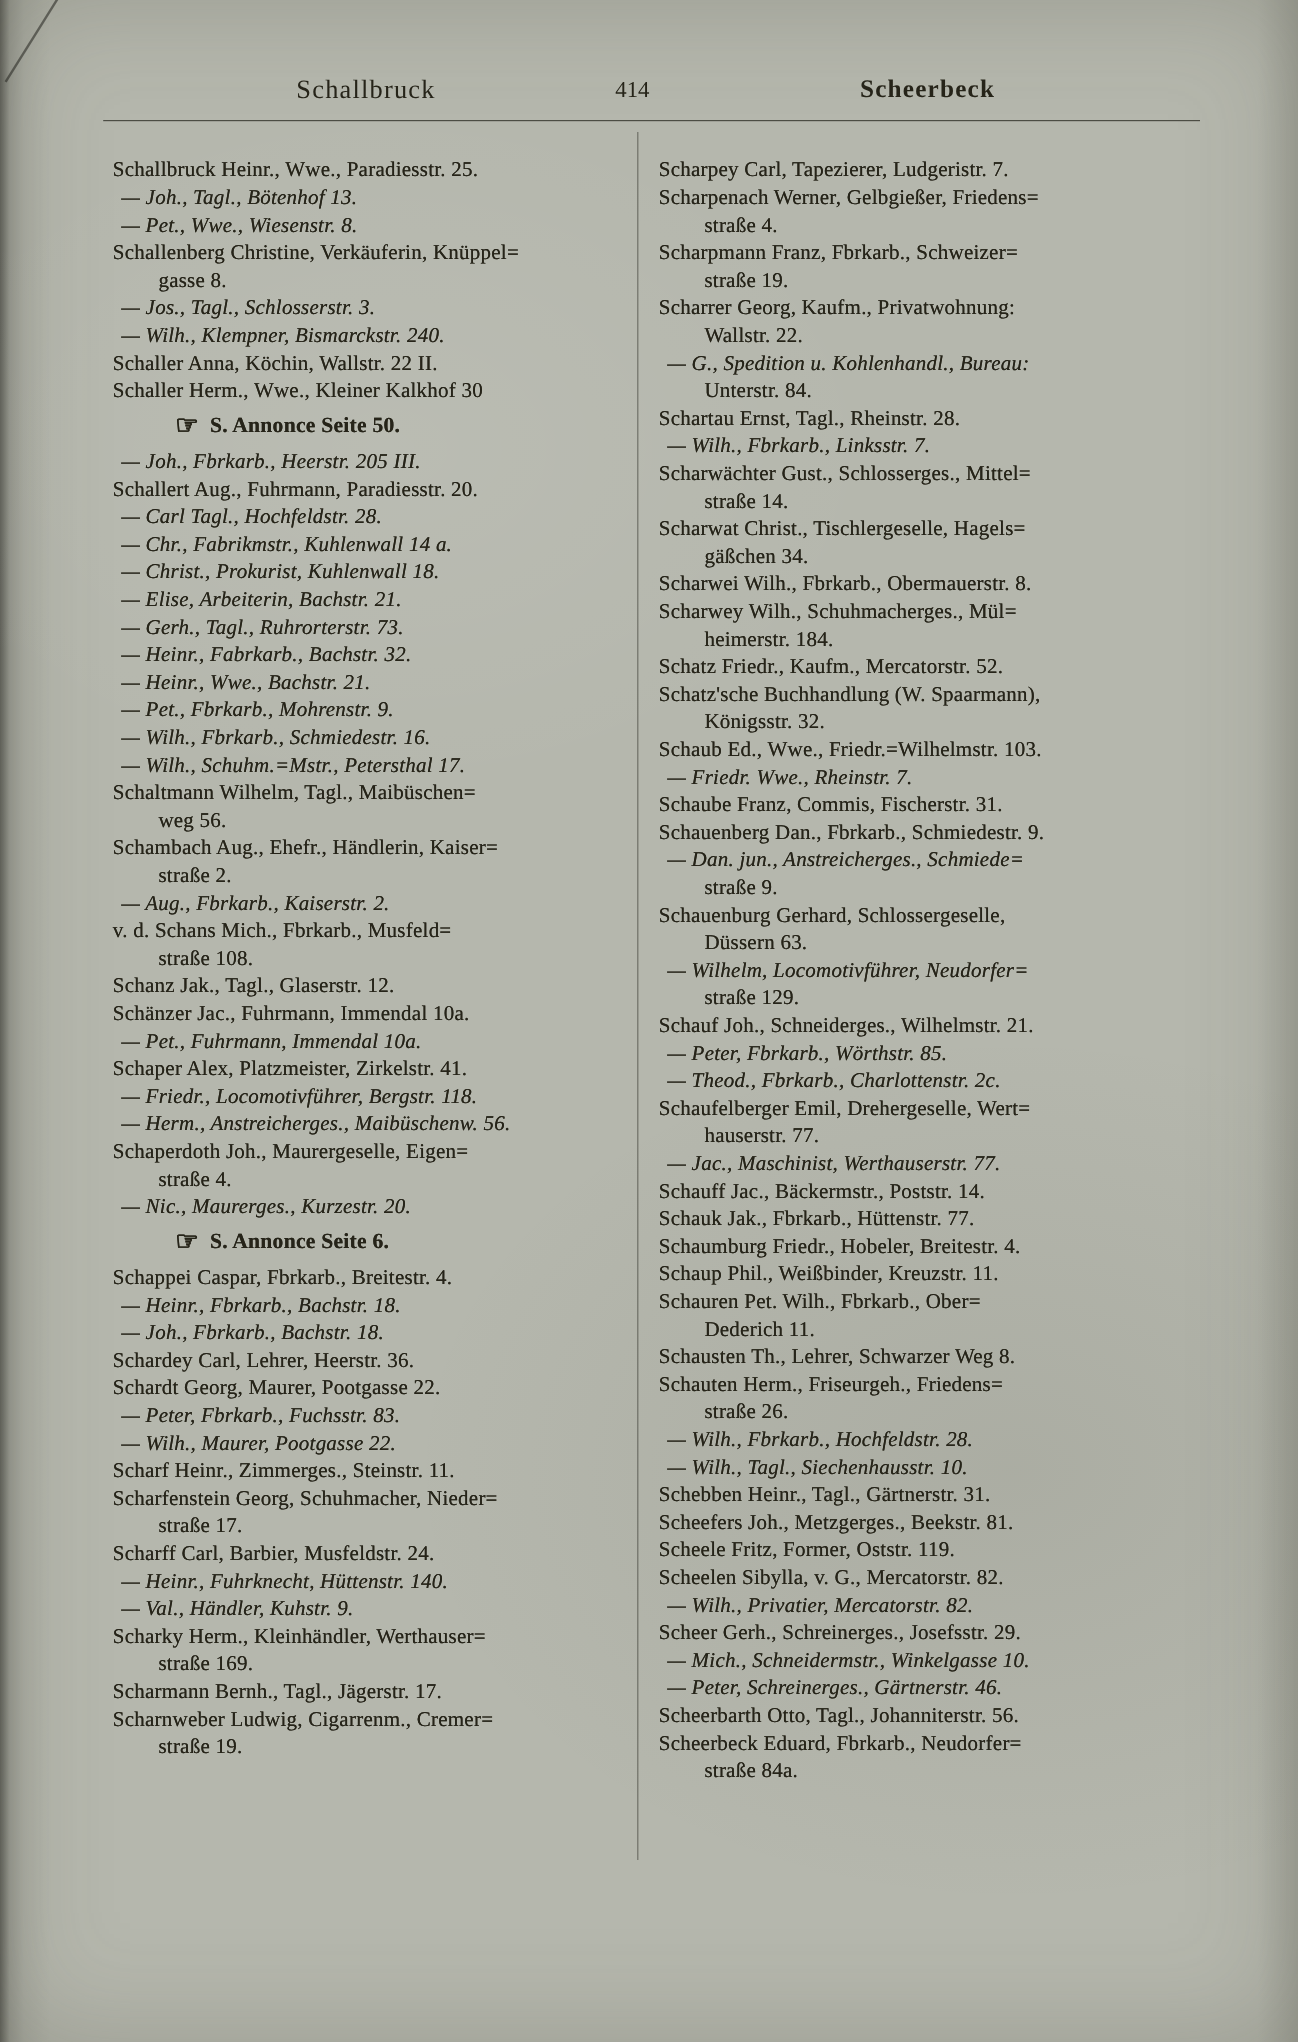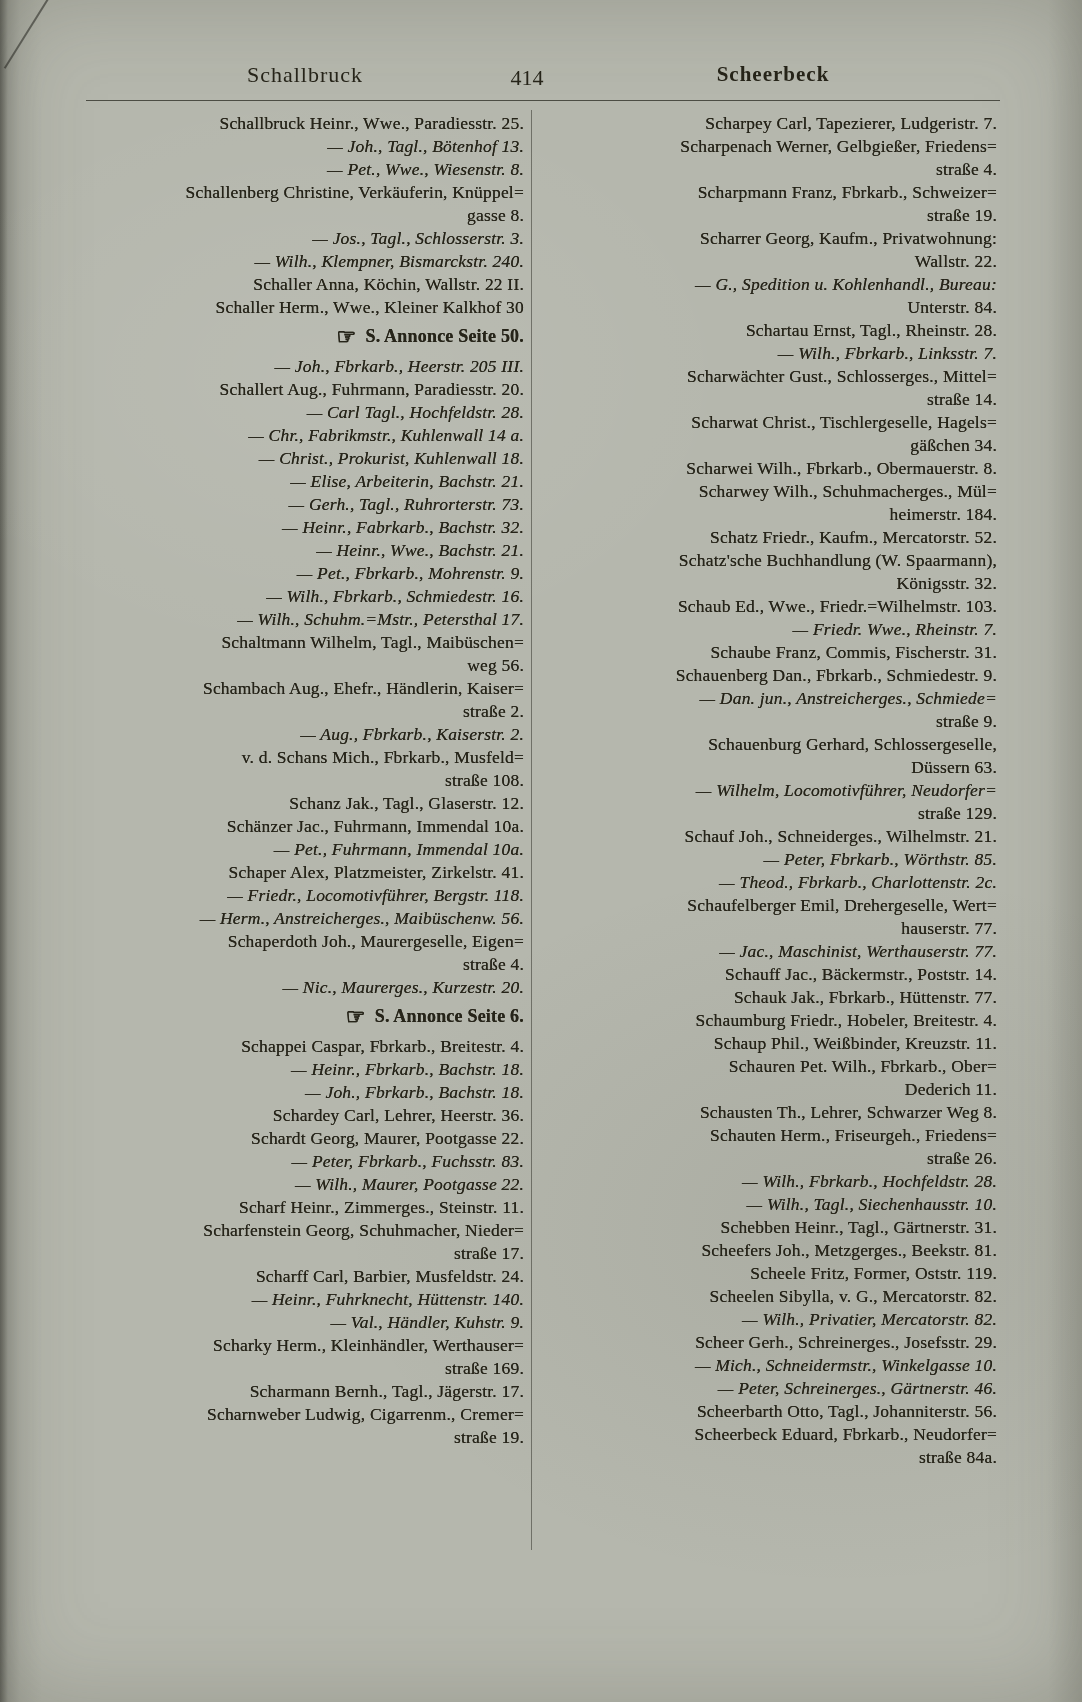--- a/index.html
+++ b/index.html
@@ -14,25 +14,25 @@
       linear-gradient(270deg, rgba(50,50,42,0.14) 0px, rgba(50,50,42,0) 34px);
     box-shadow: inset 0 0 90px rgba(75,75,62,0.28);
     overflow:hidden;
     font-family:"Liberation Serif","DejaVu Serif",serif;
     color:#262419;
   }
   .corner-line { position:absolute; top:30px; left:-16px; width:88px; height:2px;
     background:rgba(35,35,30,0.55); transform:rotate(-58deg); }
   .header-left,.page-number,.header-right { position:absolute; text-align:center; }
   .header-left  { top:62px; left:88px;  width:434px; font-size:22px; font-weight:normal; letter-spacing:1px; }
-  .page-number  { top:65px; left:427px; width:200px; font-size:22px; }
+  .page-number  { top:65px; left:427px; width:200px; font-size:19px; }
   .header-right { top:62px; left:556px; width:434px; font-size:21px; font-weight:bold; letter-spacing:1px; }
   .header-rule   { position:absolute; top:100px; left:86px; width:914px; height:1px; background:rgba(42,42,34,0.75); }
   .column-divider{ position:absolute; top:110px; left:531px; width:1px; height:1440px; background:rgba(42,42,34,0.5); }
-  .col { position:absolute; top:112px; font-size:17.5px; line-height:23px; letter-spacing:0.2px;text-align:right; }
+  .col { position:absolute; top:130px; font-size:17.5px; line-height:23px; letter-spacing:0.2px; }
   .col.left  { left:94px;  width:430px; }
   .col.right { left:549px; width:448px; }
   .line { white-space:nowrap; text-shadow:0 0 0.5px rgba(38,36,25,0.9); }
   .line.wrap { padding-left:38px; }
   .entry.cont .line:first-child { padding-left:7px;font-style:italic; }
   .entry.annonce { margin:4px 0 5px 0; padding-left:52px; font-weight:bold; font-size:18px;
     line-height:26px; white-space:nowrap; text-shadow:0 0 0.5px rgba(38,36,25,0.9); }
   .manicule { font-size:22px; margin-right:9px; vertical-align:-2px; }
 </style>
 </head>

